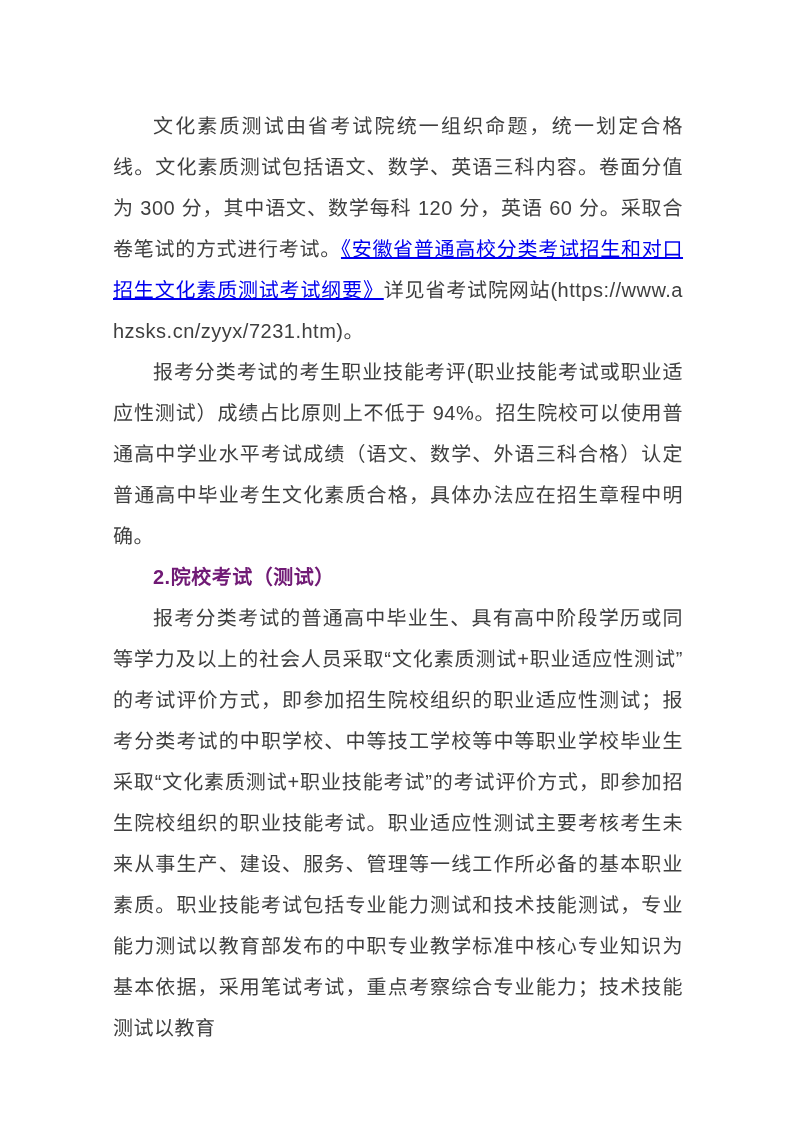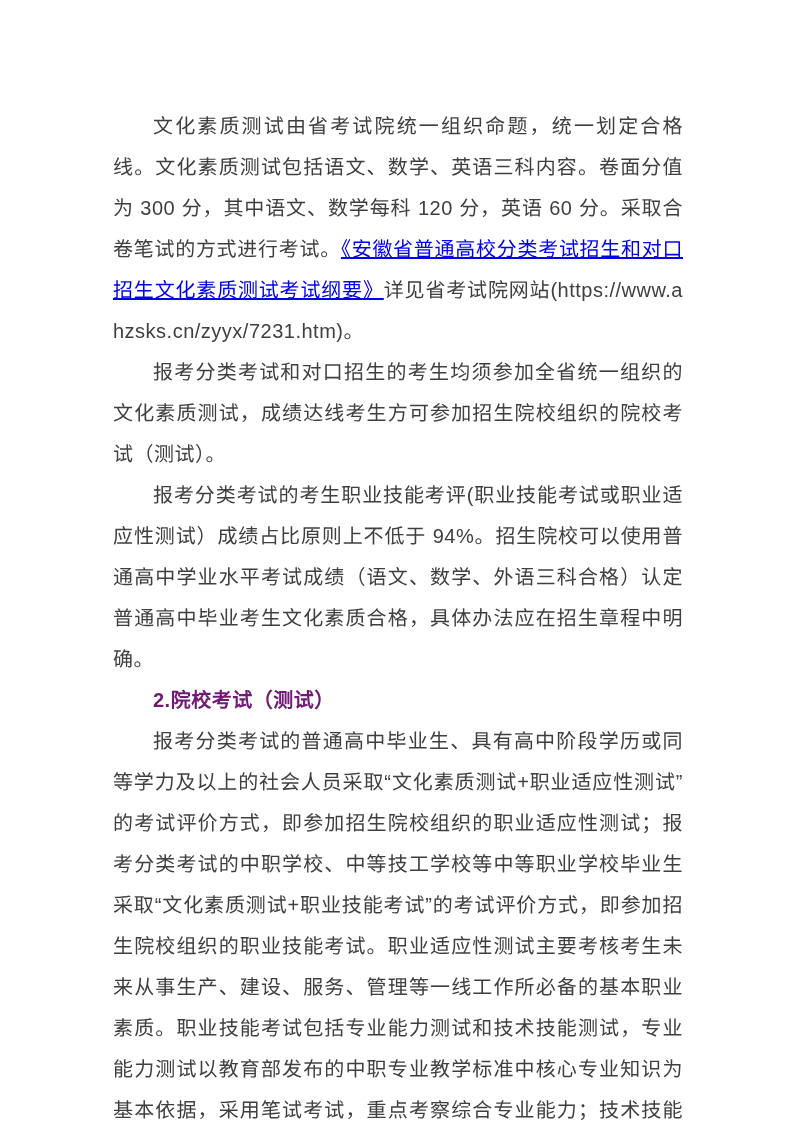--- a/index.html
+++ b/index.html
@@ -47,21 +47,20 @@
 </head>
 <body>
 
 <div class="page">
   <div class="content">
 
     <p>
       <span>文化素质测试由省考试院统一组织命题，统一划定合格线。文化素质测试包括语文、数学、英语三科内容。卷面分值为 300 分，其中语文、数学每科 120 分，英语 60 分。采取合卷笔试的方式进行考试。</span><a class="doc-link">《安徽省普通高校分类考试招生和对口招生文化素质测试考试纲要》</a><span>详见省考试院网站(https://www.ahzsks.cn/zyyx/7231.htm)。</span>
     </p>
 
-    <p>报考分类考试和对口招生的考生均须参加全省统一组织的文化素质测试，成绩达线考生方可参加招生院校组织的院校考试（测试）。</p>
 
     <p>报考分类考试的考生职业技能考评(职业技能考试或职业适应性测试）成绩占比原则上不低于 94%。招生院校可以使用普通高中学业水平考试成绩（语文、数学、外语三科合格）认定普通高中毕业考生文化素质合格，具体办法应在招生章程中明确。</p>
 
     <p class="heading">2.院校考试（测试）</p>
 
     <p>报考分类考试的普通高中毕业生、具有高中阶段学历或同等学力及以上的社会人员采取“文化素质测试+职业适应性测试”的考试评价方式，即参加招生院校组织的职业适应性测试；报考分类考试的中职学校、中等技工学校等中等职业学校毕业生采取“文化素质测试+职业技能考试”的考试评价方式，即参加招生院校组织的职业技能考试。职业适应性测试主要考核考生未来从事生产、建设、服务、管理等一线工作所必备的基本职业素质。职业技能考试包括专业能力测试和技术技能测试，专业能力测试以教育部发布的中职专业教学标准中核心专业知识为基本依据，采用笔试考试，重点考察综合专业能力；技术技能测试以教育</p>
 
   </div>
 </div>
 

